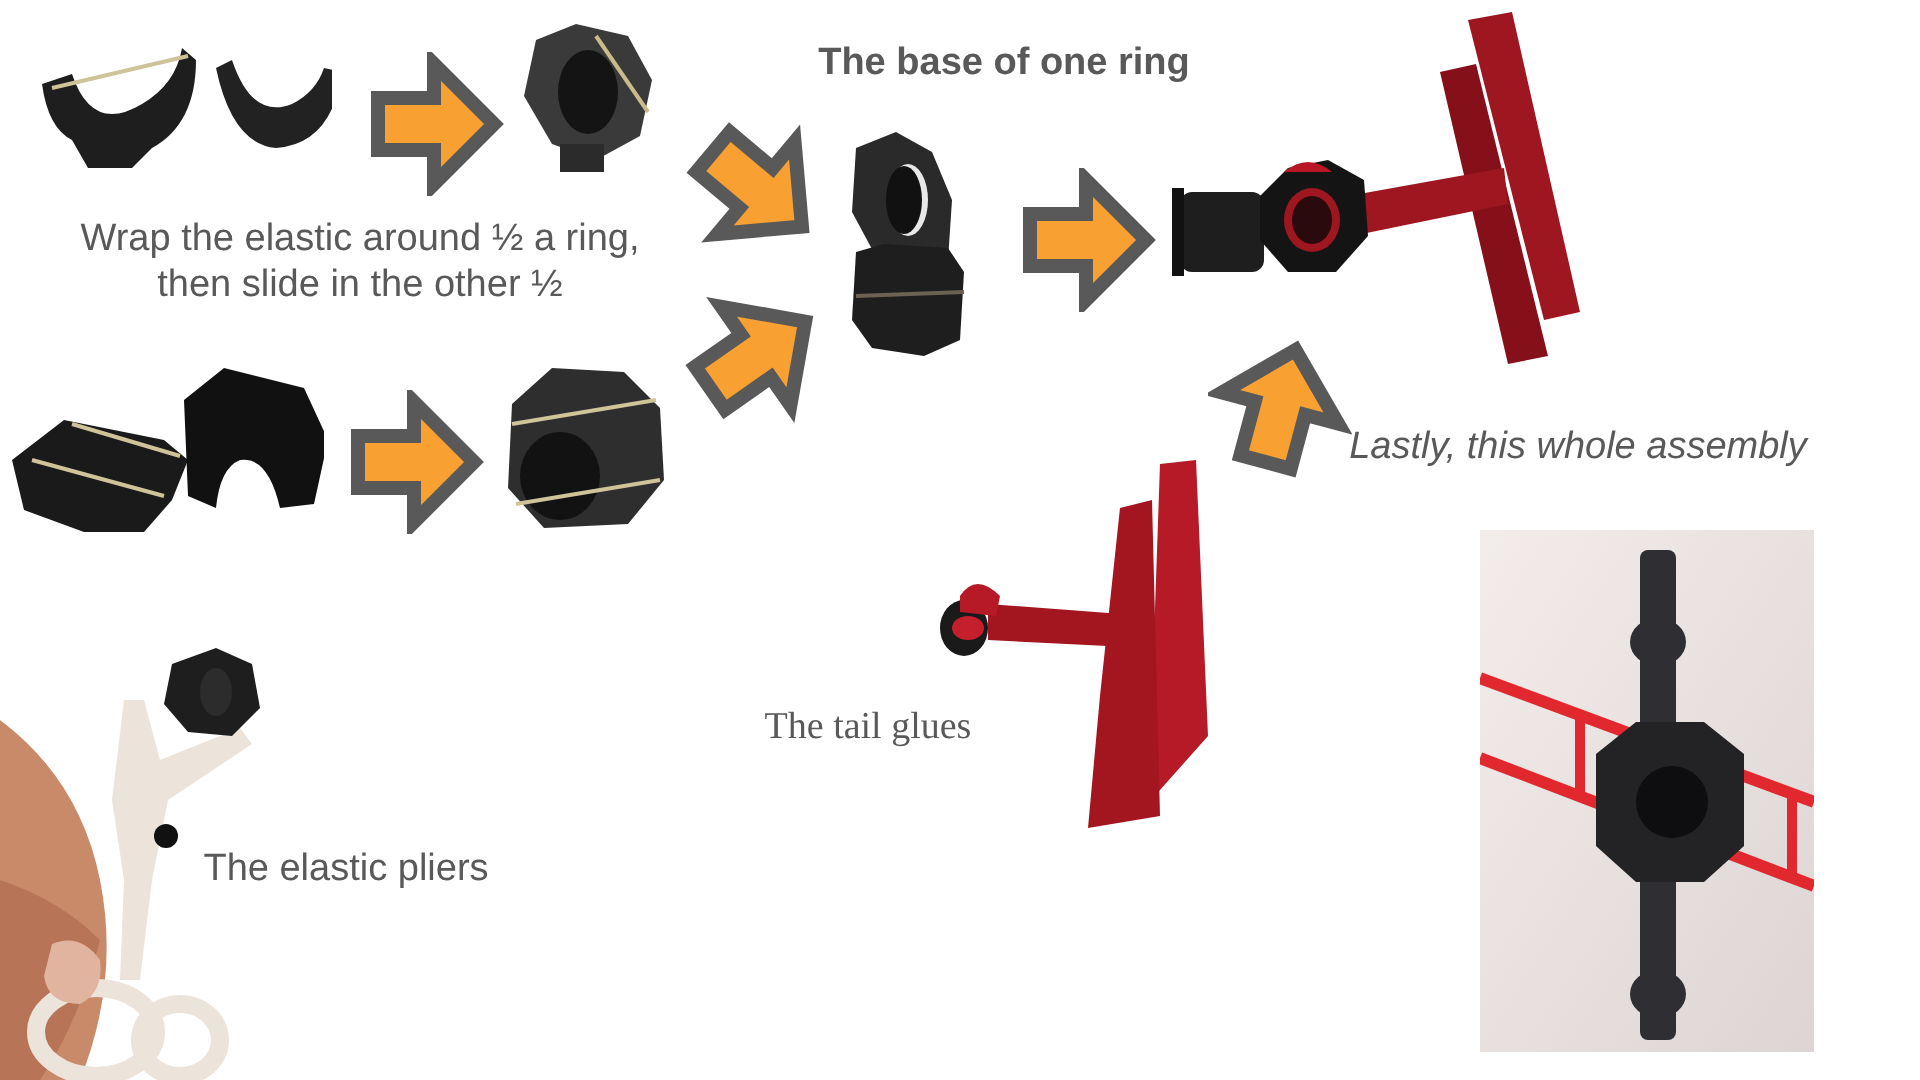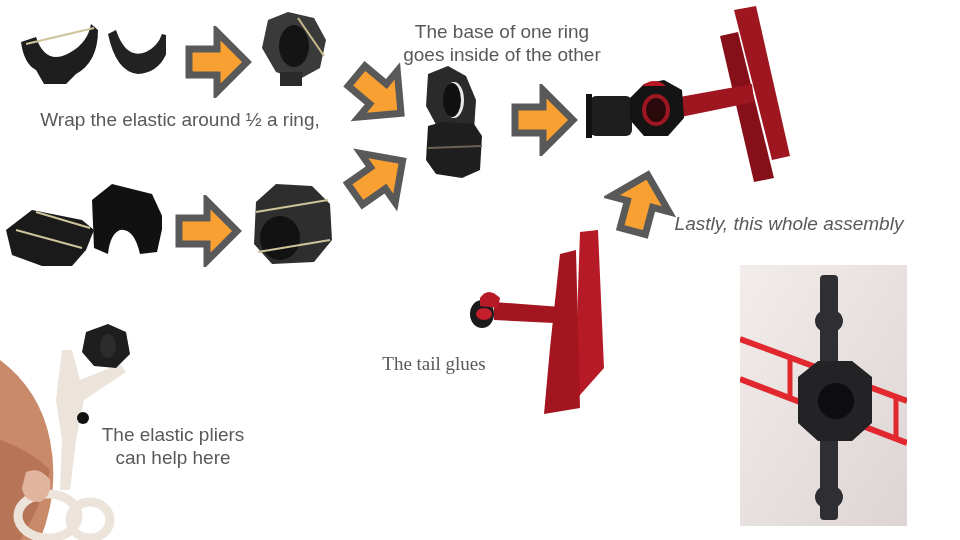--- a/index.html
+++ b/index.html
@@ -37,20 +37,21 @@
 </div>
 
 <div class="abs" style="left:182px;top:26px;">
   <svg width="70" height="72" viewBox="-35 -36 70 72">
       <use href="#arr"></use>
     </svg>
 </div>
 
 <div class="caption" style="left:20px;top:108px;width:320px;text-align:center;">
   <div>Wrap the elastic around ½ a ring,</div>
+  <div>then slide in the other ½</div>
 </div>
 
 <div class="abs" style="left:2px;top:170px;width:160px;height:100px;">
   <svg width="160" height="100" viewBox="0 0 160 100">
     <path d="M4,60 L30,40 L80,50 L92,60 L84,80 L70,96 L40,96 L10,85Z" fill="#1a1a1a"></path>
     <line x1="14" y1="60" x2="80" y2="78" stroke="#cfc39a" stroke-width="2"></line>
     <line x1="34" y1="42" x2="88" y2="58" stroke="#cfc39a" stroke-width="2"></line>
     <path d="M90,30 L110,14 L150,24 L162,50 L155,82 L138,84 Q132,58 118,60 Q108,64 106,84 L92,78Z" fill="#111"></path>
   </svg>
 </div>
@@ -76,23 +77,22 @@
     </svg>
 </div>
 <div class="abs" style="left:342px;top:142px;">
   <svg width="72" height="72" viewBox="-36 -36 72 72">
       <g transform="rotate(-35)">
         <use href="#arr"></use>
       </g>
     </svg>
 </div>
 
-<div class="caption" style="left:382px;top:20px;width:240px;">
+<div class="caption" style="left:382px;top:20px;width:240px;font-weight:bold;">
   <div>The base of one ring</div>
-  <div>goes inside  of the other</div>
 </div>
 
 <div class="abs" style="left:422px;top:66px;width:66px;height:112px;">
   <svg width="66" height="112" viewBox="0 0 66 112">
     <polygon points="6,8 26,0 44,10 54,34 52,64 36,74 18,66 4,40" fill="#2a2a2a"></polygon>
     <ellipse cx="32" cy="34" rx="10" ry="18" fill="#e8e8e8"></ellipse>
     <ellipse cx="30" cy="34" rx="9" ry="17" fill="#111"></ellipse>
     <polygon points="6,60 20,56 52,58 60,70 58,104 40,112 14,108 4,94" fill="#1e1e1e"></polygon>
     <line x1="6" y1="82" x2="60" y2="80" stroke="#6b6253" stroke-width="2"></line>
   </svg>
@@ -154,21 +154,20 @@
     <ellipse cx="90" cy="200" rx="20" ry="18" fill="none" stroke="#ece3da" stroke-width="9"></ellipse>
     <polygon points="86,12 108,4 126,12 130,34 116,48 94,46 82,32" fill="#1e1e1e"></polygon>
     <ellipse cx="108" cy="26" rx="8" ry="12" fill="#2c2c2c"></ellipse>
     <circle cx="83" cy="98" r="6" fill="#111"></circle>
     <path d="M26,152 Q40,146 50,160 Q52,176 40,182 Q24,182 22,168Z" fill="#e0b49e"></path>
   </svg>
 </div>
 
 <div class="caption" style="left:88px;top:423px;width:170px;">
   <div>The elastic pliers</div>
-  <div>can help here</div>
 </div>
 
 <div class="abs" style="left:740px;top:265px;width:167px;height:261px;background:#ebe4e1;">
   <svg width="167" height="261" viewBox="0 0 167 261">
     <defs>
       <linearGradient id="bg" x1="0" y1="0" x2="1" y2="1">
         <stop offset="0" stop-color="#f2ecea"></stop>
           <stop offset="1" stop-color="#dcd5d3"></stop>
       </linearGradient>
     </defs>

